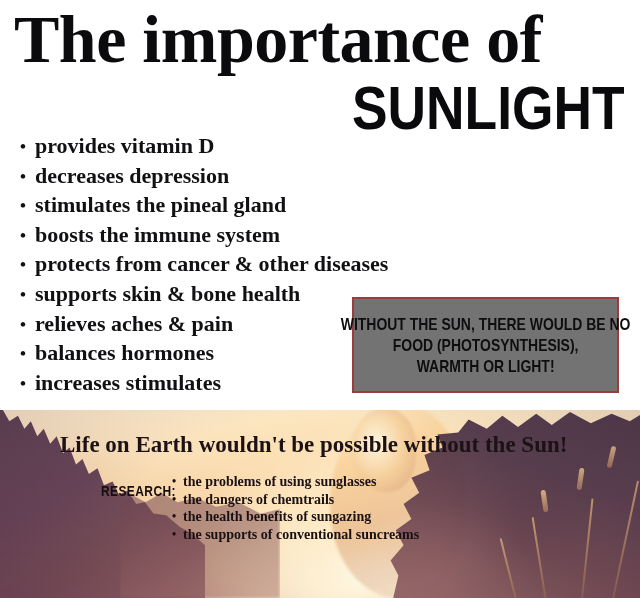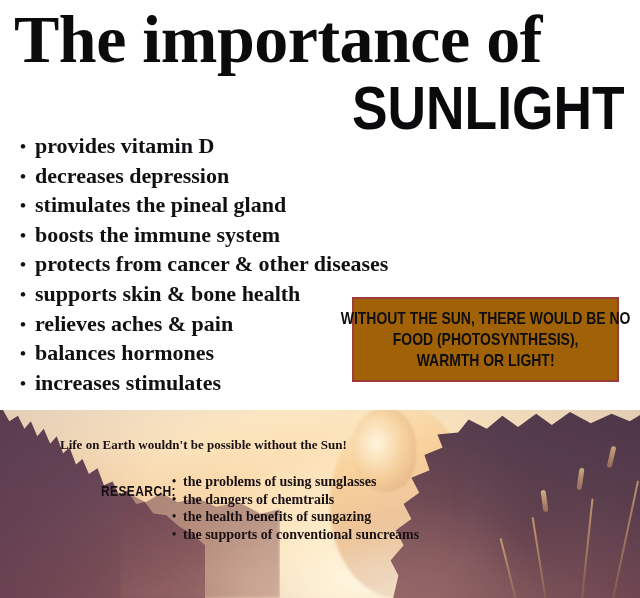--- a/index.html
+++ b/index.html
@@ -78,24 +78,24 @@
     font-size: 17px;
     vertical-align: 1px;
   }
 
   
   .quote-box {
     position: absolute;
     left: 352px;
     top: 297px;
     width: 267px;
-    height: 85px;
+    height: 96px;
     box-sizing: border-box;
     border: 2px solid #9e3b3b;
-    background: #a16207;
+    background: #737373;
     display: flex;
     align-items: center;
     justify-content: center;
   }
   .quote-inner {
     font-family: "Liberation Sans Narrow", "Liberation Sans", sans-serif;
     font-weight: 700;
     font-size: 17px;
     line-height: 21px;
     text-align: center;
@@ -249,21 +249,21 @@
     pointer-events: none;
   }
 
   
   .photo-caption {
     position: absolute;
     left: 60px;
     top: 25px;
     font-family: "Liberation Serif", serif;
     font-weight: 700;
-    font-size: 13px;
+    font-size: 23px;
     line-height: 20px;
     color: #1c1216;
     white-space: nowrap;
     z-index: 6;
   }
   .research-label {
     position: absolute;
     left: 101px;
     top: 72px;
     font-family: "Liberation Sans Narrow", "Liberation Sans", sans-serif;

